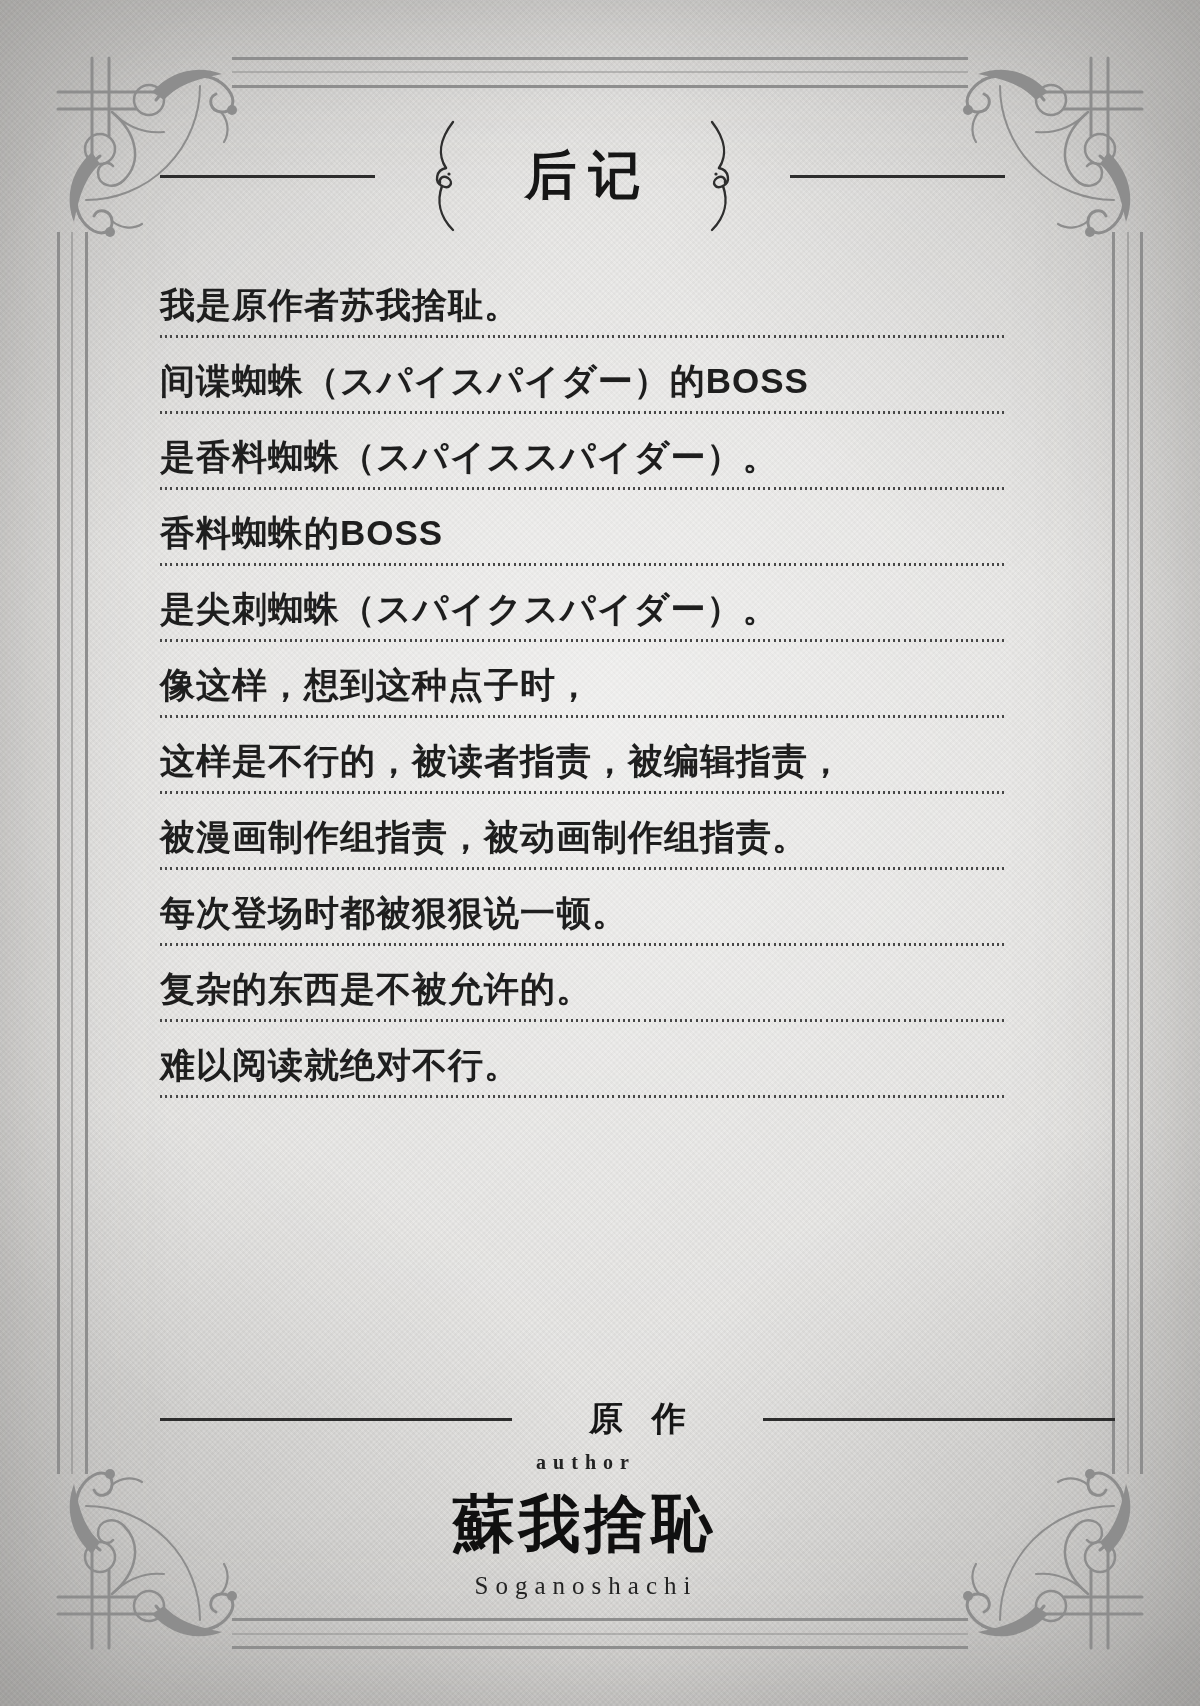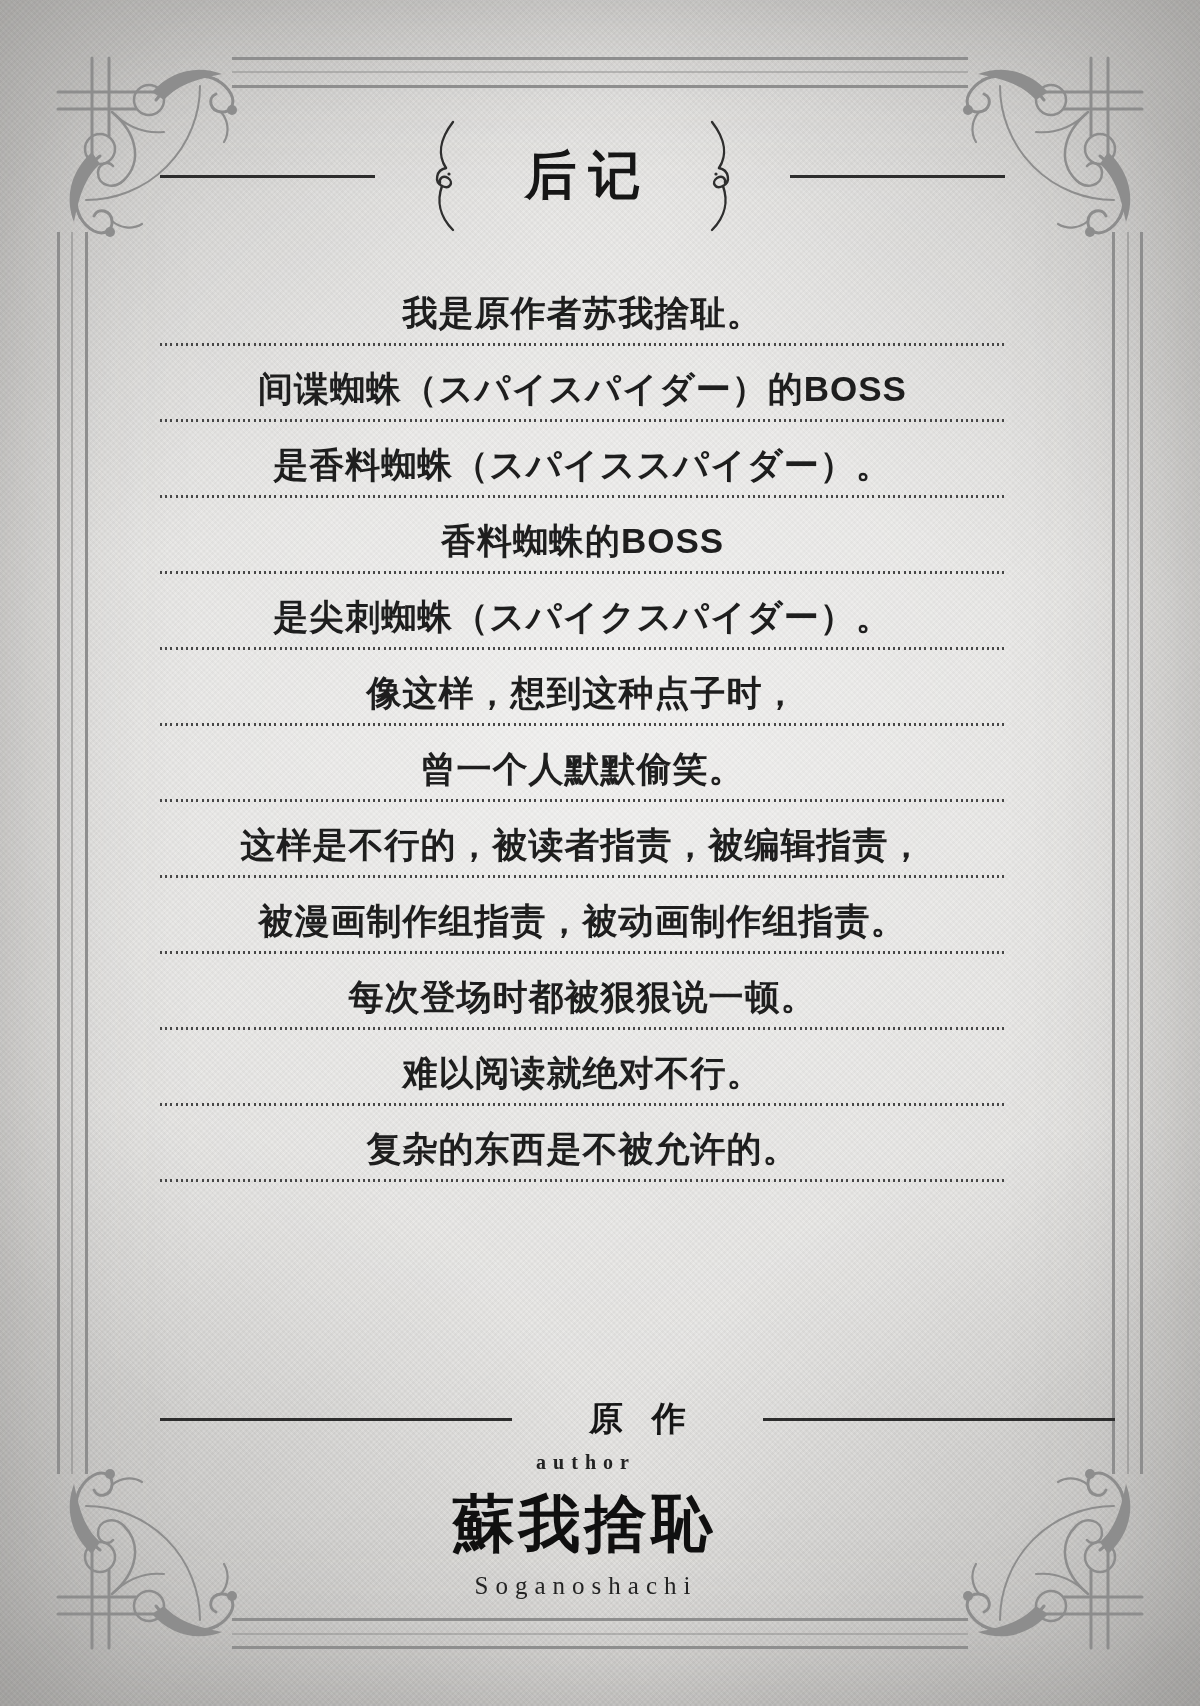--- a/index.html
+++ b/index.html
@@ -31,21 +31,21 @@
   .flourish.flip{transform:scaleX(-1);}
   .title{
     margin:0;font-size:52px;font-weight:800;letter-spacing:12px;padding-left:12px;
     color:#161616;white-space:nowrap;
   }
 
   
   .body{position:absolute;left:160px;top:283px;width:845px;}
   .row{margin-bottom:21px;}
   .t{
-    margin:8px;height:44px;line-height:44px;text-align:center;
+    margin:0;height:44px;line-height:44px;
     font-size:35px;font-weight:700;letter-spacing:1px;color:#1e1e1e;white-space:nowrap;
   }
   .dotted{
     height:3px;margin-top:8px;
     background:repeating-linear-gradient(90deg,#474747 0,#474747 2px,transparent 2px,transparent 5.2px);
   }
 
   
   .credit{position:absolute;left:160px;top:1396px;width:845px;text-align:center;}
   .credit-divider{display:flex;align-items:center;justify-content:space-between;height:46px;gap:48px;}
@@ -159,41 +159,37 @@
     </div>
     <div class="row">
       <p class="t">是尖刺蜘蛛（スパイクスパイダー）。</p>
       <div class="dotted"></div>
     </div>
     <div class="row">
       <p class="t">像这样，想到这种点子时，</p>
       <div class="dotted"></div>
     </div>
     <div class="row">
-      <p class="t">曾一个人默默偷笑。</p>
-      <div class="dotted"></div>
-    </div>
-    <div class="row">
       <p class="t">这样是不行的，被读者指责，被编辑指责，</p>
       <div class="dotted"></div>
     </div>
     <div class="row">
       <p class="t">被漫画制作组指责，被动画制作组指责。</p>
       <div class="dotted"></div>
     </div>
     <div class="row">
       <p class="t">每次登场时都被狠狠说一顿。</p>
       <div class="dotted"></div>
     </div>
     <div class="row">
+      <p class="t">复杂的东西是不被允许的。</p>
+      <div class="dotted"></div>
+    </div>
+    <div class="row">
       <p class="t">难以阅读就绝对不行。</p>
-      <div class="dotted"></div>
-    </div>
-    <div class="row">
-      <p class="t">复杂的东西是不被允许的。</p>
       <div class="dotted"></div>
     </div>
   </div>
 
   <div class="credit">
     <div class="credit-divider">
       <span class="hline2"></span>
       <span class="role">原作</span>
       <span class="hline2"></span>
     </div>

